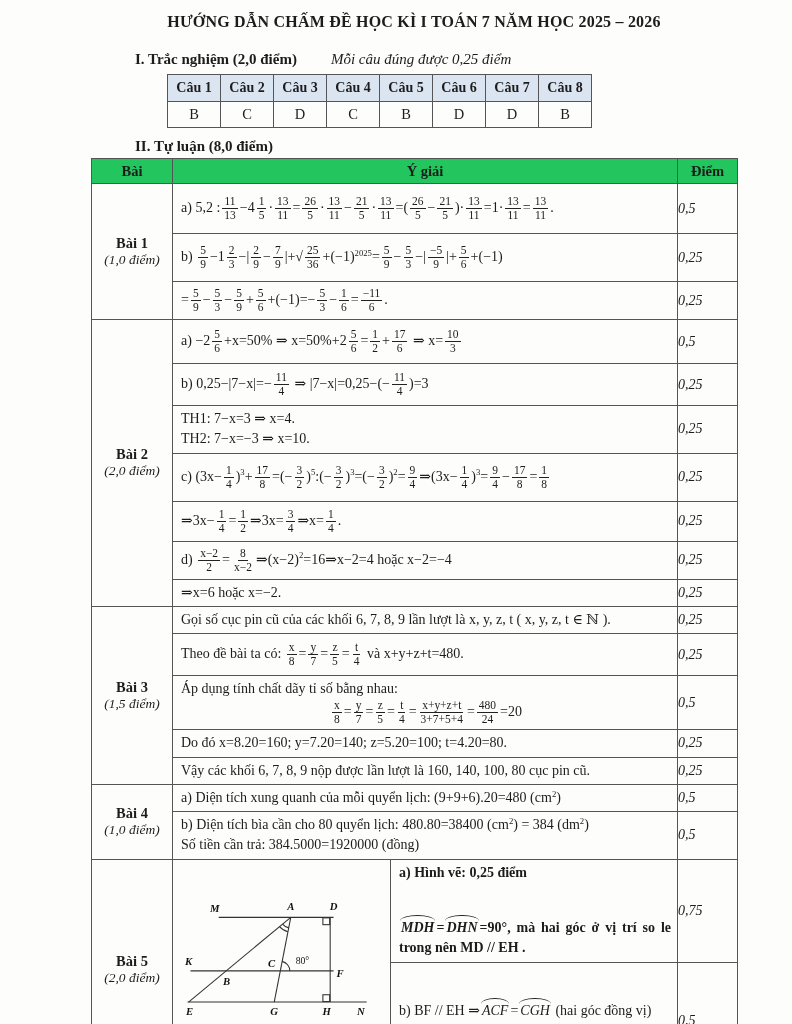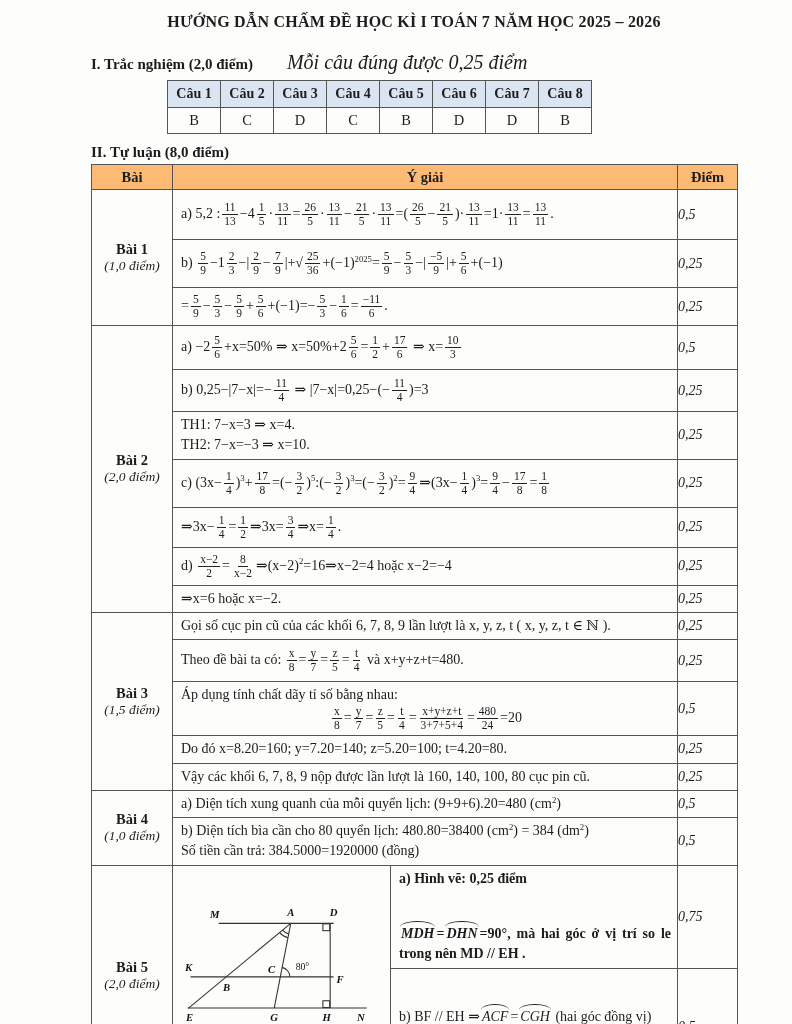--- a/index.html
+++ b/index.html
@@ -9,38 +9,38 @@
     font-family: "Liberation Serif", "DejaVu Serif", serif;
     color: #1c1c1c; background:#fdfdfc;
   }
   .page { padding: 13px 55px 0 91px; }
   .doc-title {
     text-align: center; font-weight: bold; font-size: 16px;
     letter-spacing: .2px; margin-bottom: 20px; white-space: nowrap;
     margin-left:-20px; margin-right:-20px;
   }
   .sec-head-row { display:flex; align-items:baseline; gap:34px; margin-bottom:6px; }
-  .sec-head { font-weight:bold; font-size:15px; }
-  .sec-note { font-style:italic; font-size:20px; }
+  .sec-head { font-weight:bold; font-size:15px;margin-left:44px; }
+  .sec-note { font-style:italic; font-size:15px; }
 
   table { border-collapse: collapse; }
   td, th { border: 1px solid #555; }
 
   
   .mc-table { margin: 4px 0 10px 76px; }
   .mc-table th {
     width: 53px; height: 27px; background: #dbe5f1;
     font-size: 14px; font-weight: bold; text-align: center;
   }
   .mc-table td { width: 53px; height: 26px; text-align: center; font-size: 14.5px; }
 
   
   .main-table { width: 646px; table-layout: fixed; margin-top: 3px; }
   .main-table th {
-    background: #fdba74; font-size: 14.5px; font-weight: bold;
+    background: #22c55e; font-size: 14.5px; font-weight: bold;
     height: 25px; text-align: center;
   }
   td.bai { text-align: center; vertical-align: middle; font-size: 14.5px; padding: 2px; }
   .bai-name { font-weight: bold; }
   .bai-pts { font-style: italic; font-size: 13.5px; }
   td.y { font-size: 14px; padding: 3px 6px 3px 8px; vertical-align: middle; line-height: 1.45; }
   td.d { text-align: left; vertical-align: middle; font-style: italic; font-size: 14px; }
   td.figcell { vertical-align: middle; text-align:center; padding: 1px; }
   .centerline { text-align: center; }
   .just { text-align: justify; font-weight: bold; }

